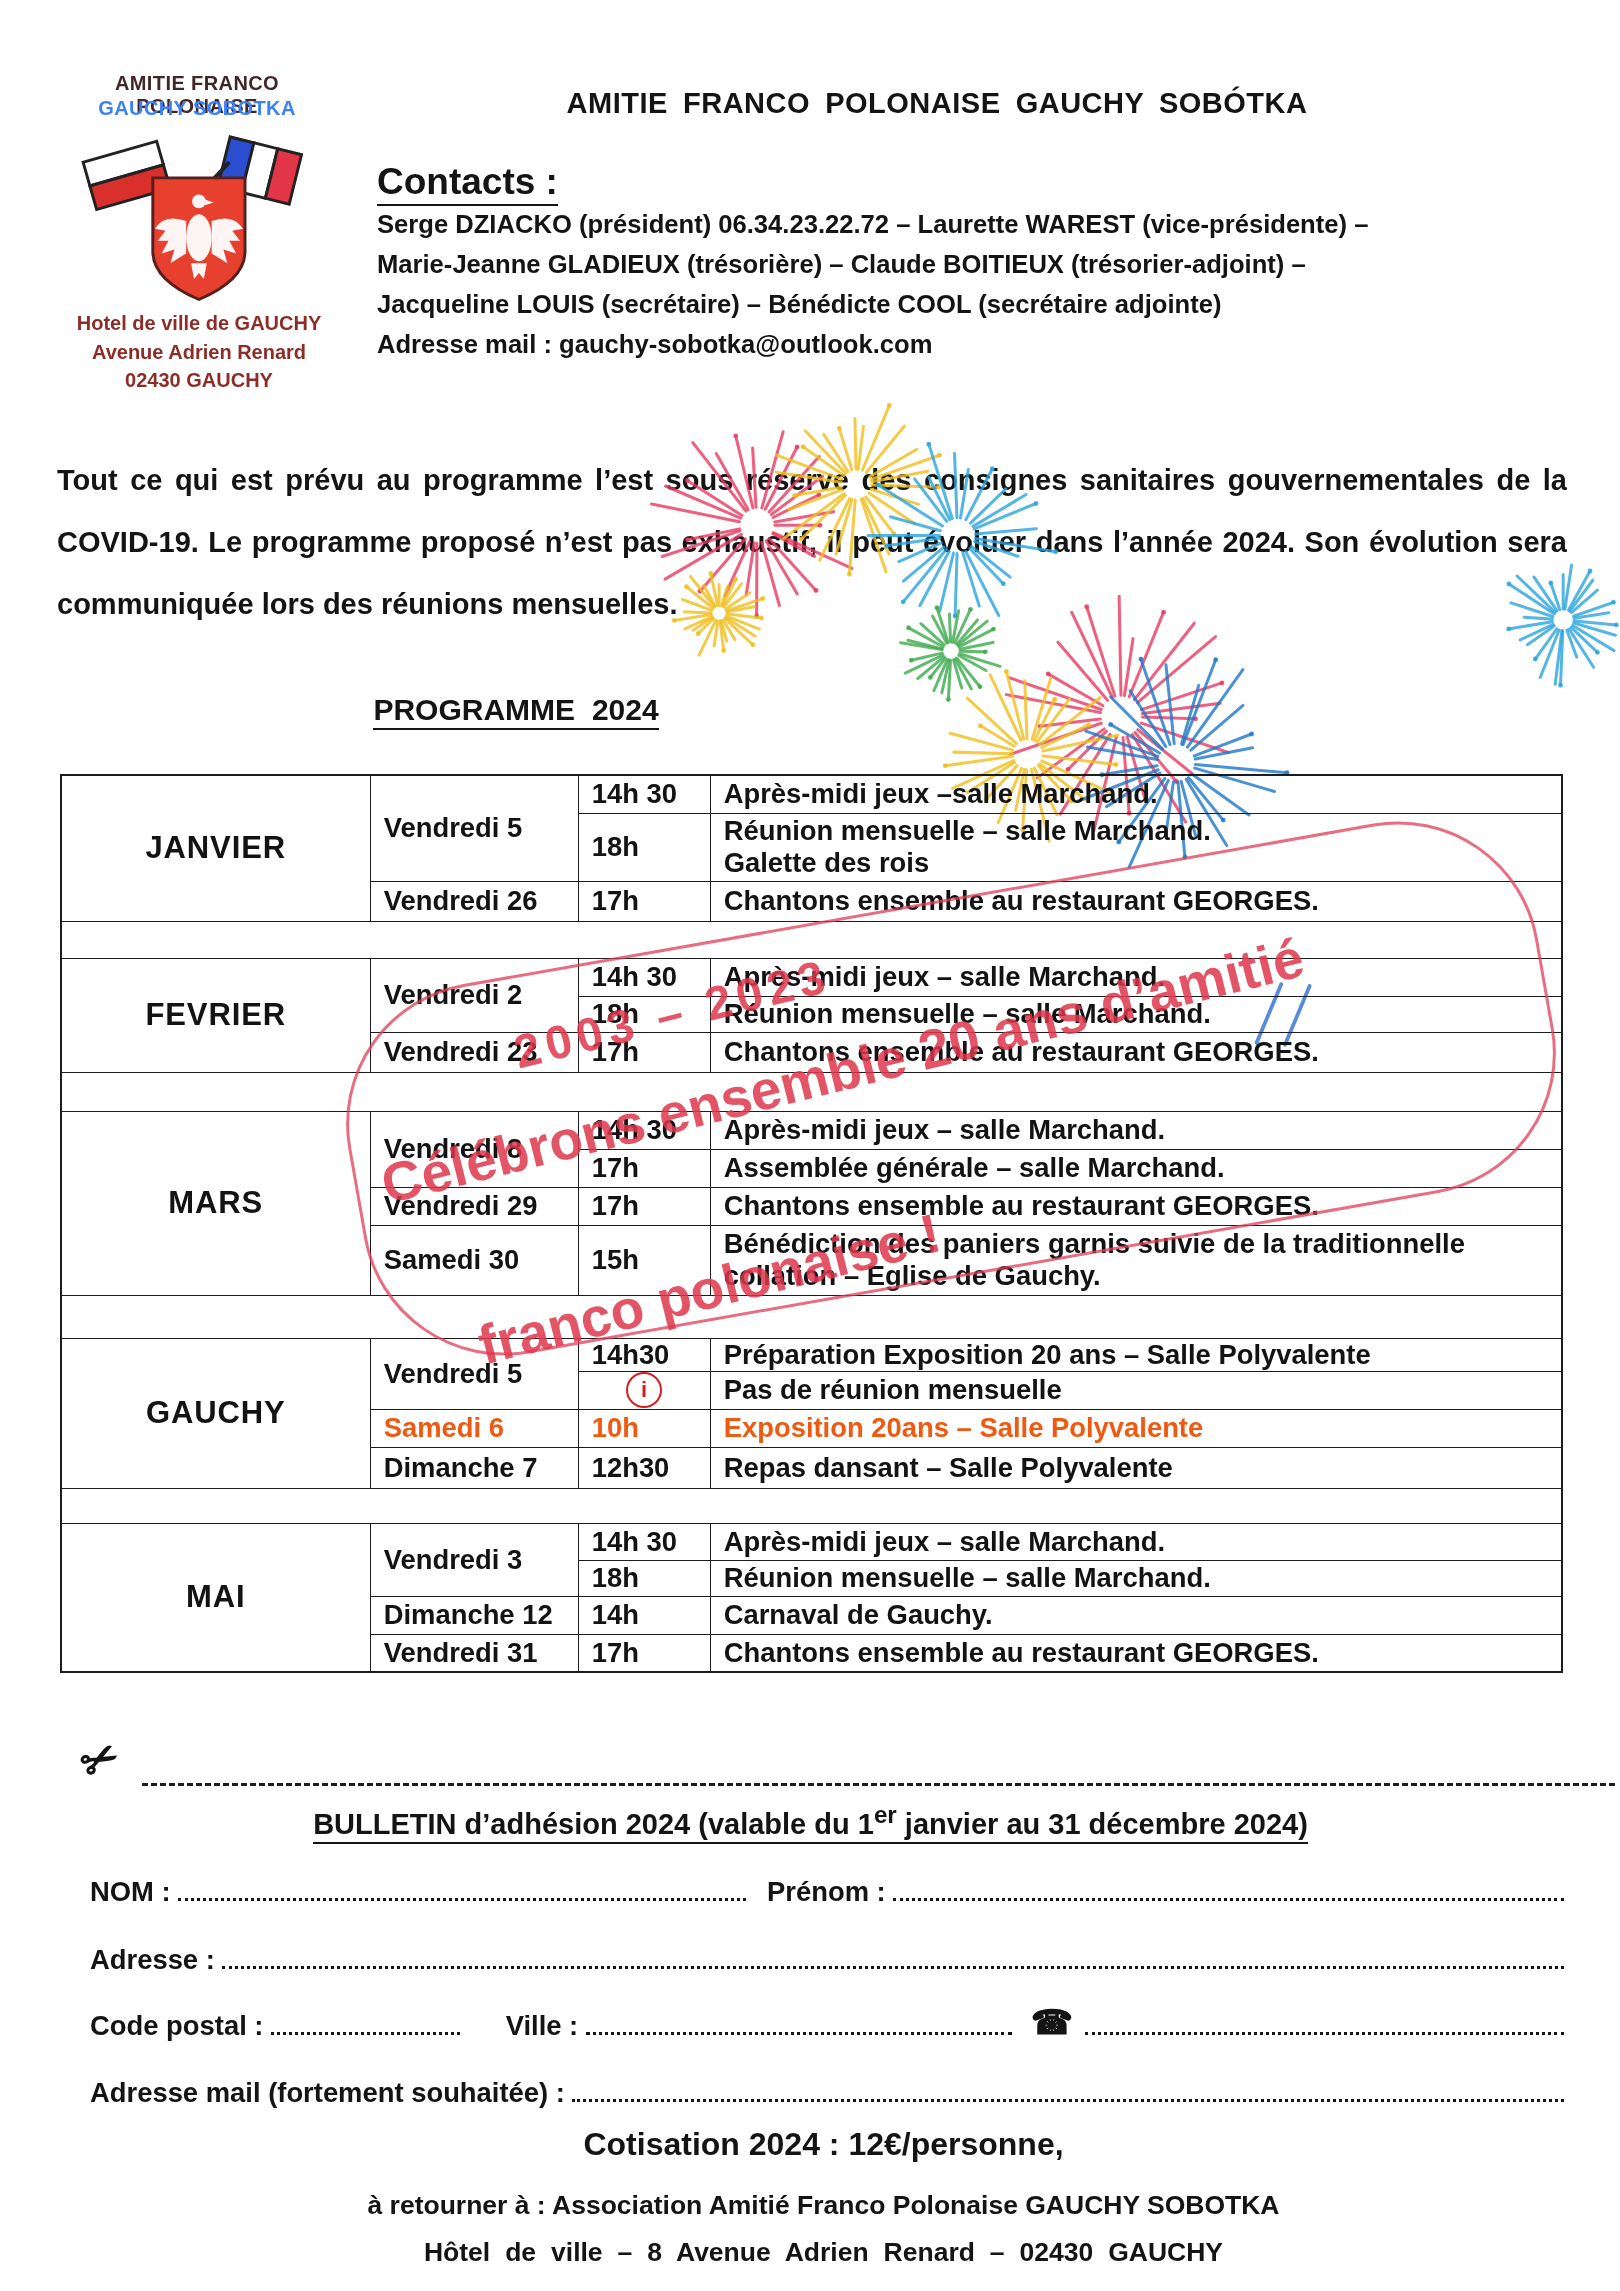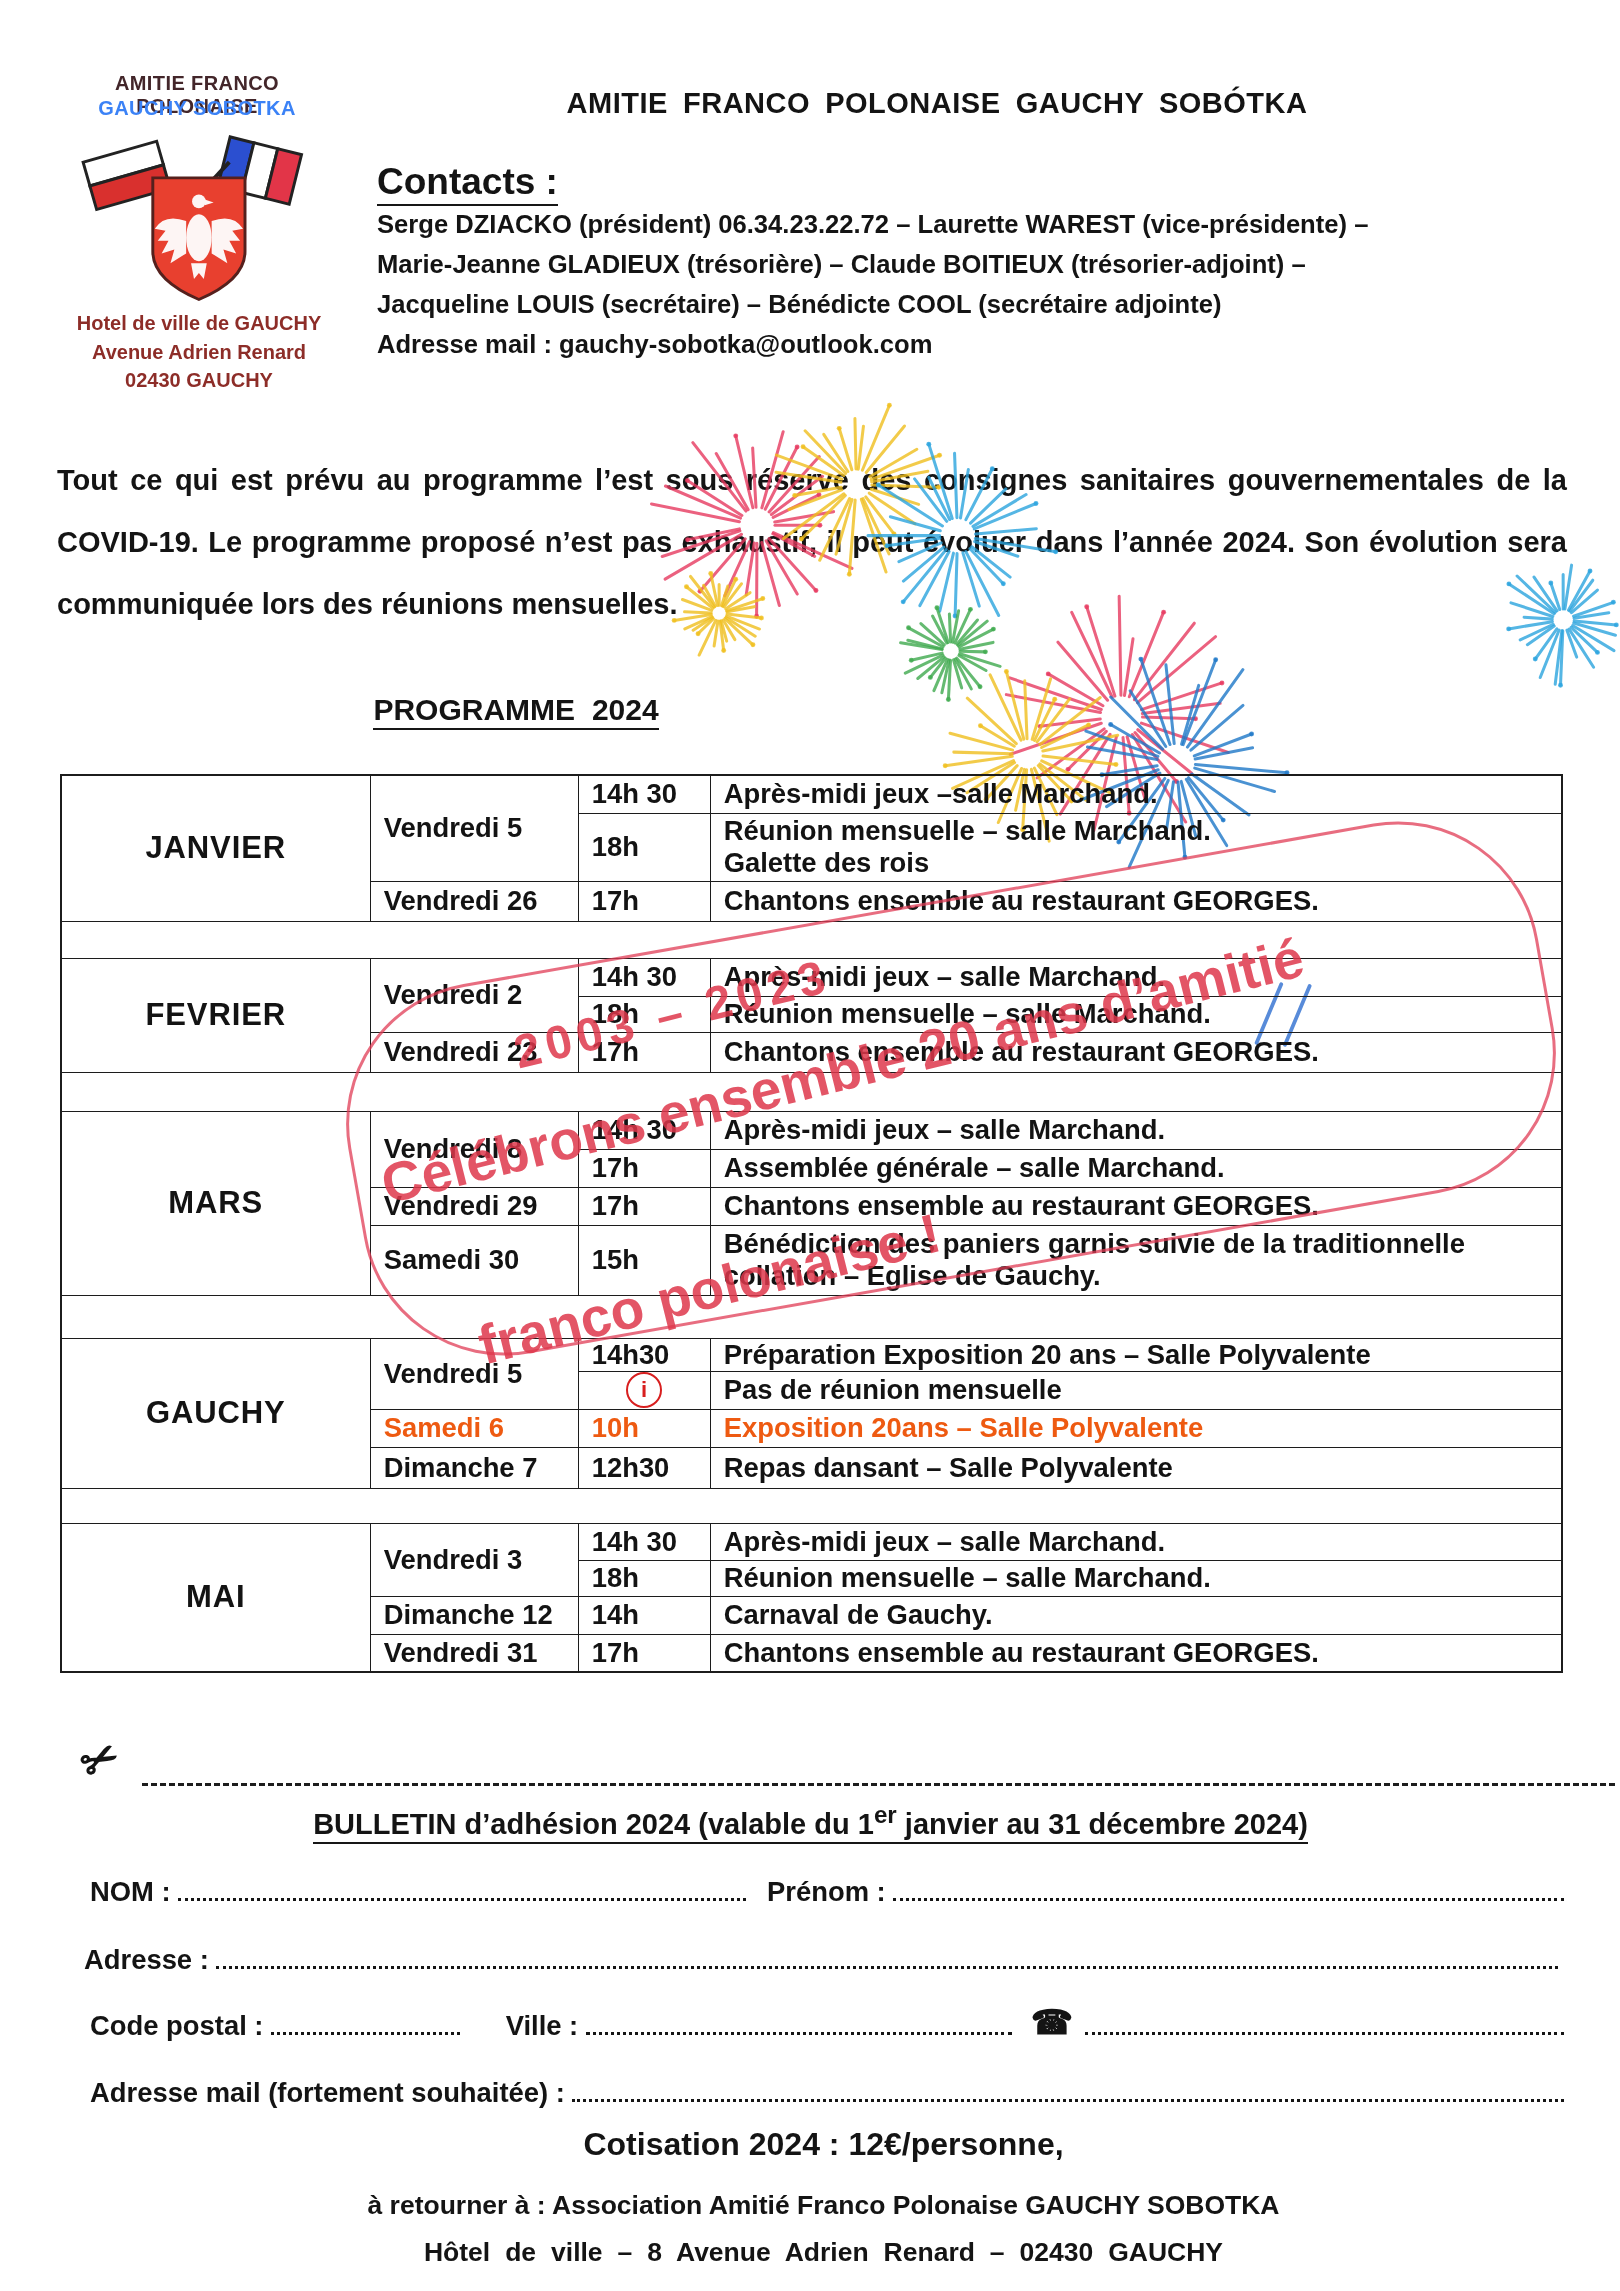--- a/index.html
+++ b/index.html
@@ -38,21 +38,21 @@
   #stamp-l2{left:251px;top:1039px;width:1183px;font-size:55px;}
   #stamp-l3{left:397px;top:1257px;width:625px;font-size:55px;}
   
   #scissors{left:81px;top:1734px;font-size:44px;transform:rotate(-28deg);display:inline-block;}
   #cutline{left:142px;top:1783px;width:1473px;border-top:3.8px dashed #1d1d1d;height:0;}
   #bulletin-heading{left:76px;top:1801px;width:1469px;text-align:center;font-size:29px;}
   .form-row{display:flex;align-items:flex-end;font-size:27.4px;height:40px;}
   .leader{border-bottom:3.8px dotted #151515;margin:0 7.6px 6.6px 7.6px;}
   .grow{flex:1;}
   #row-nom{left:90px;top:1868px;width:1482px;}
-  #row-adresse{left:84px;top:1936px;width:1482px;}
+  #row-adresse{left:90px;top:1936px;width:1482px;}
   #row-cp{left:90px;top:2002px;width:1482px;}
   #row-mail{left:90px;top:2069px;width:1482px;}
   #phone-glyph{font-size:34px;margin:0 3.8px 0 11.4px;}
   #cotisation{left:0;top:2126px;width:1647px;text-align:center;font-size:32px;}
   #return1{left:0;top:2190px;width:1647px;text-align:center;font-size:26.5px;}
   #return2{left:0;top:2237px;width:1647px;text-align:center;font-size:26.5px;word-spacing:7.6px;}
   #fireworks{position:absolute;left:0;top:0;z-index:1;pointer-events:none;}
 </style>
 </head>
 <body>

